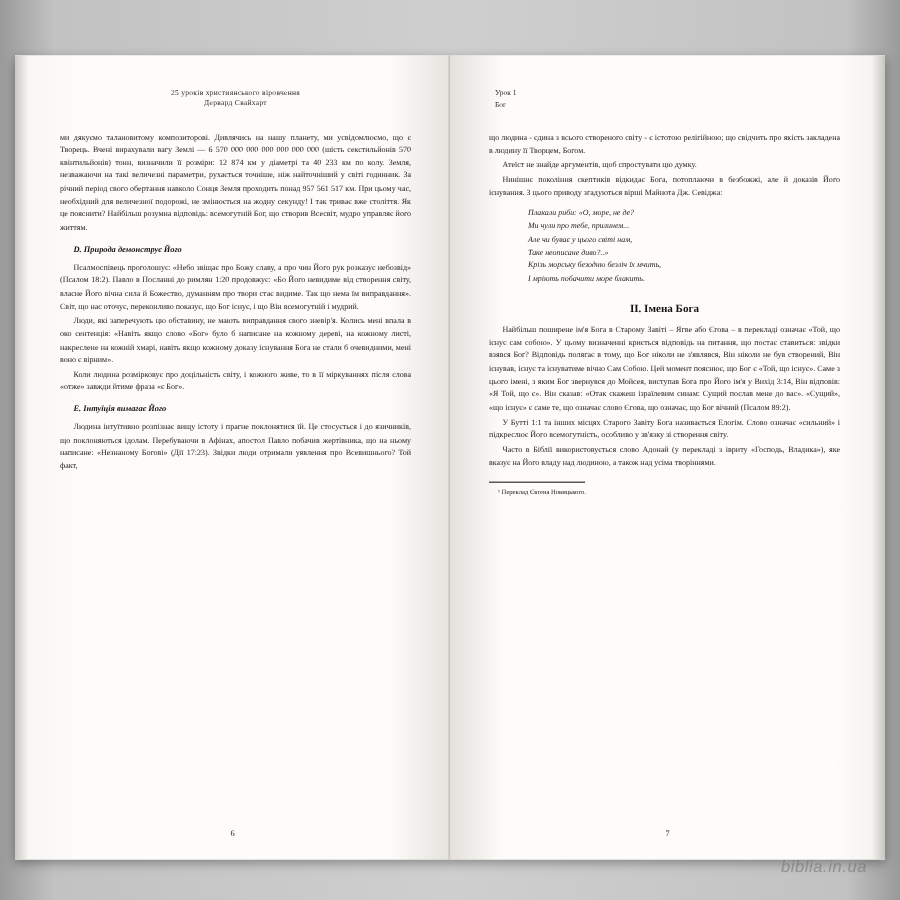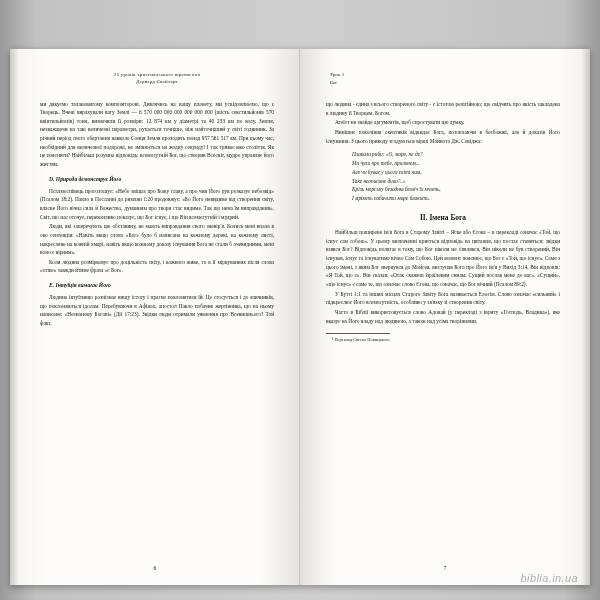--- a/index.html
+++ b/index.html
@@ -15,21 +15,21 @@
   }
   .scene {
     position: relative;
     width: 600px;
     height: 600px;
     background: linear-gradient(90deg, #9a9a9a 0%, #c2c2c2 6%, #cfcfcf 50%, #c2c2c2 94%, #9a9a9a 100%);
   }
   .book {
     position: absolute;
     left: 10px;
-    top: 49px;
+    top: 37px;
     width: 580px;
     height: 536px;
     background: #ffffff;
     box-shadow: 0 2px 7px rgba(0,0,0,0.35);
     display: flex;
   }
   .page {
     position: relative;
     height: 100%;
     box-sizing: border-box;

